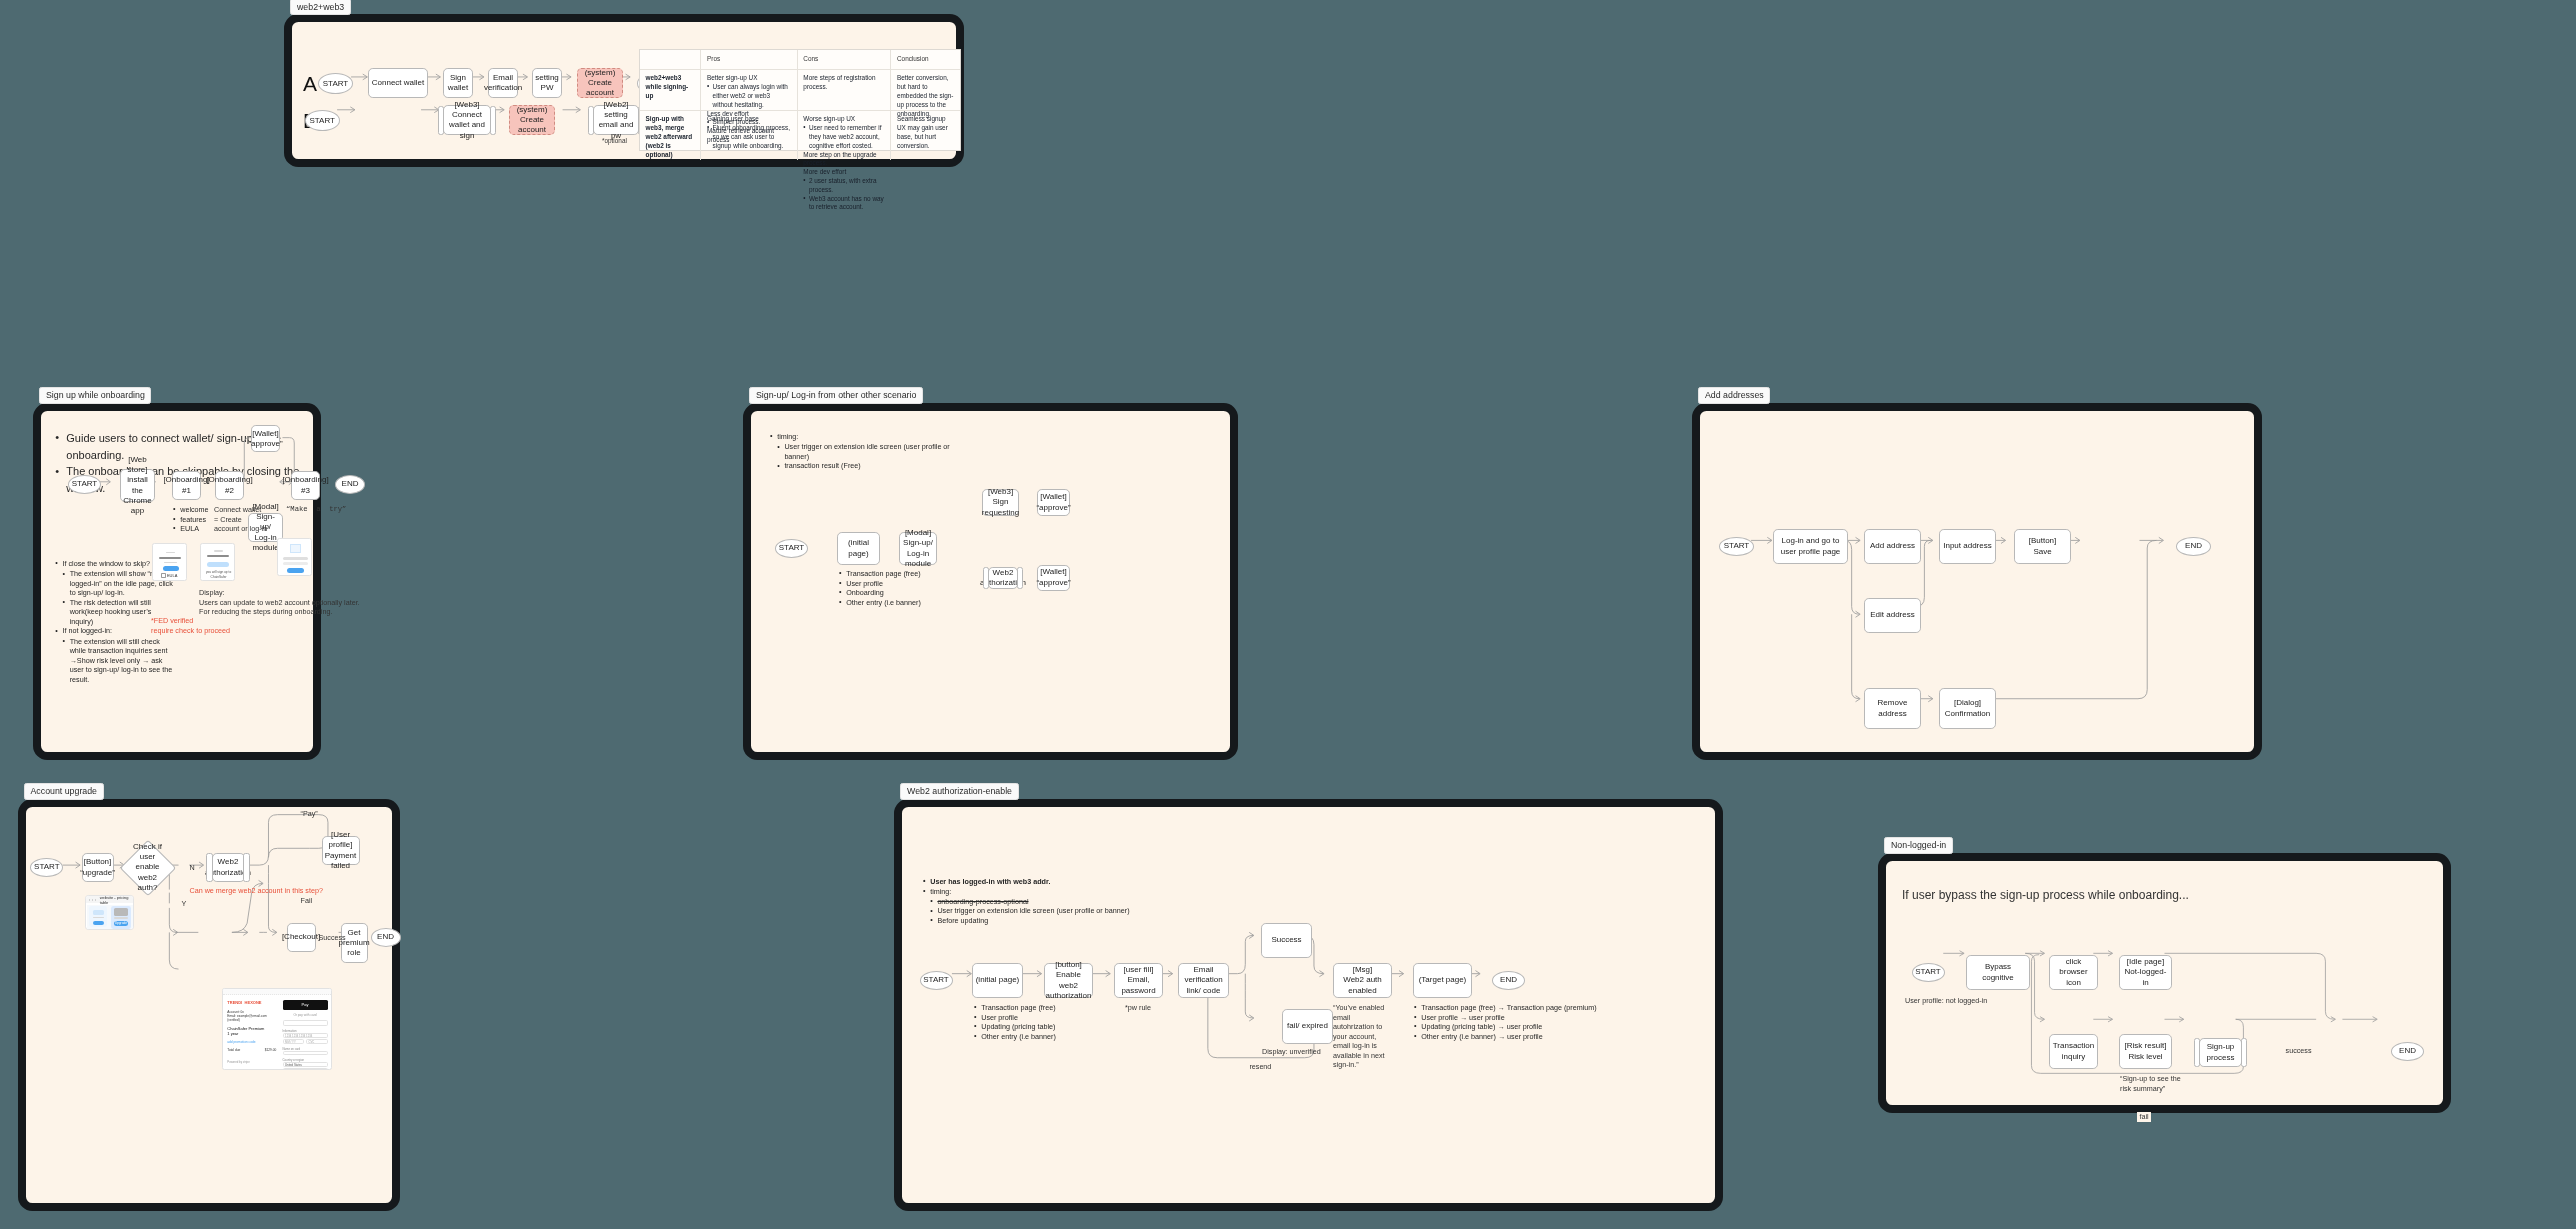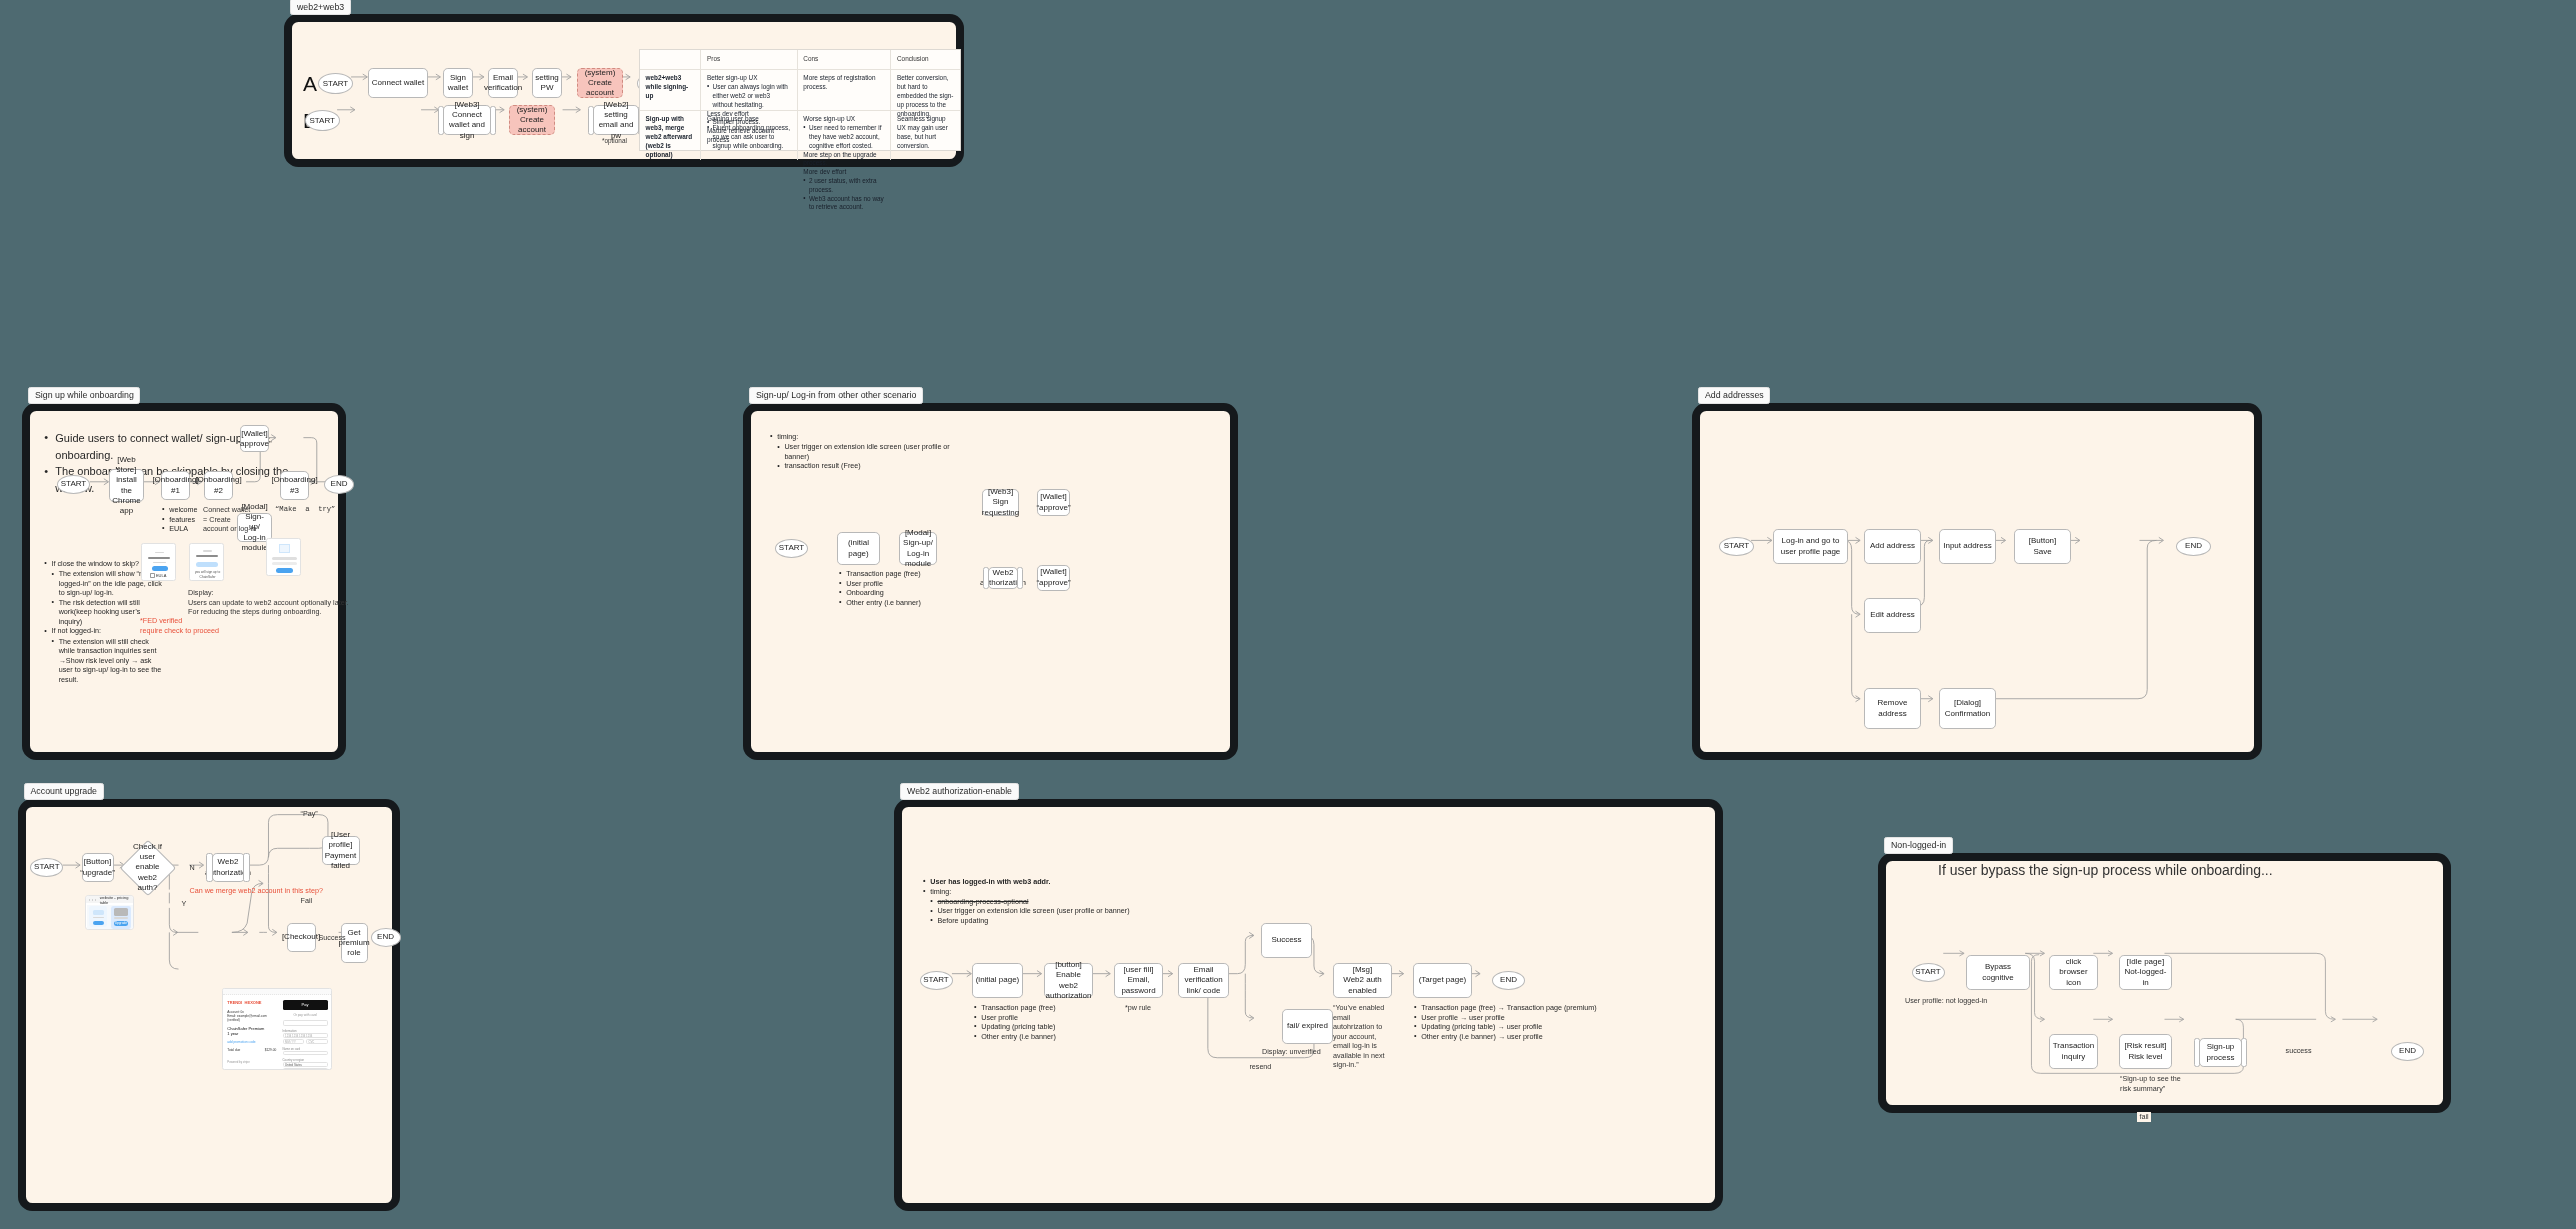--- a/index.html
+++ b/index.html
@@ -207,21 +207,21 @@
             <li>2 user status, with extra process.</li>
             <li>Web3 account has no way to retrieve account.</li>
           </ul>
         </div>
         <div class="tc c3">Seamless signup UX may gain user base, but hurt conversion.</div>
       </div>
     </div>
   </div>
 </div>
 
-<div class="frame" style="left:22px; top:403px; width:324px; height:357px;">
+<div class="frame" style="left:33px; top:403px; width:288px; height:357px;">
   <div class="frame-label">Sign up while onboarding</div>
   <div class="canvas">
 
     <ul class="b bullets big" style="left:14.3px; top:19px; width:279px;">
       <li>Guide users to connect wallet/ sign-up while onboarding.</li>
       <li>The onboarding can be skippable by closing the window.</li>
     </ul>
 
     <svg class="wires" viewBox="0 0 392 448" preserveAspectRatio="none">
       <line x1="76" y1="93" x2="99" y2="93"></line>
@@ -583,21 +583,21 @@
       <li>Updating (pricing table) → user profile</li>
       <li>Other entry (i.e banner) → user profile</li>
     </ul>
   </div>
 </div>
 
 <div class="frame" style="left:1878px; top:853px; width:573px; height:260px;">
   <div class="frame-label">Non-logged-in</div>
   <div class="canvas">
 
-    <div class="lbl" style="left:16px; top:5px; font-size:14px;margin-left:36px;">If user bypass the sign-up process while onboarding...</div>
+    <div class="lbl" style="left:16px; top:30px; font-size:12px;">If user bypass the sign-up process while onboarding...</div>
 
     <svg class="wires" viewBox="0 0 720 370" preserveAspectRatio="none">
       <line x1="74" y1="140" x2="100" y2="140"></line>
         <path d="M95 136 L101 140 L95 144"></path>
       <path d="M180 140 L204 140"></path>
         <path d="M199 136 L205 140 L199 144"></path>
       <path d="M180 140 Q192 140 192 152 L192 230 Q192 240 204 240"></path>
         <path d="M199 236 L205 240 L199 244"></path>
       <line x1="268" y1="140" x2="292" y2="140"></line>
         <path d="M287 136 L293 140 L287 144"></path>

